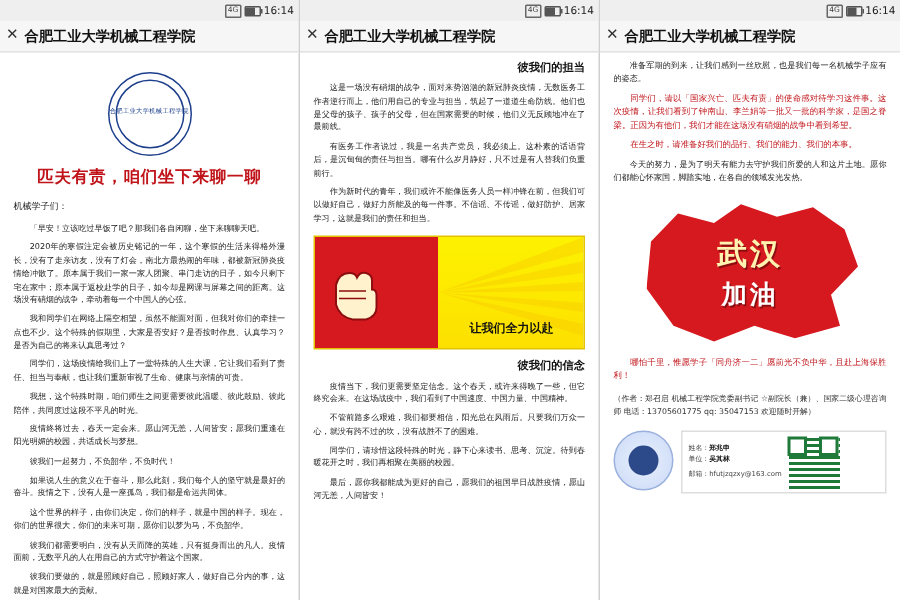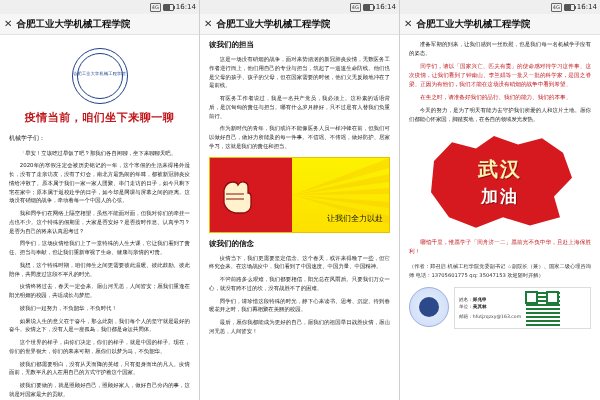--- a/index.html
+++ b/index.html
@@ -29,26 +29,26 @@
   .p.noind{text-indent:0;}
 
   
   .logo1{display:block;margin:8px auto 4px auto;width:54px;height:54px;border-radius:50%;border:1px solid #1d3f8c;position:relative;background:#fff;}
   .logo1:before{content:"";position:absolute;left:4px;top:4px;right:4px;bottom:4px;border:1px solid #1d3f8c;border-radius:50%;}
   .logo1 span{position:absolute;left:0;right:0;top:22px;text-align:center;font-size:4.2px;color:#1d3f8c;letter-spacing:.2px;}
   .headline{color:#c0141a;font-size:11px;font-weight:bold;text-align:center;margin:6px 0 8px 0;letter-spacing:.5px;}
   .sub1{font-size:6px;color:#222;margin:0 0 6px 0;}
 
   
-  .bigtitle2{font-size:7.5px;font-weight:bold;color:#111;text-align:left;margin:0 0 5px 0;}
+  .bigtitle2{font-size:7.5px;font-weight:bold;color:#111;text-align:right;margin:0 0 5px 0;}
   .poster{margin:6px 0;background:linear-gradient(#fdf200,#fde000);border:1px solid #e3c200;position:relative;height:74px;overflow:hidden;}
   .poster .pred{position:absolute;left:0;top:0;width:46%;height:100%;background:#d6191f;}
   .poster .fist{position:absolute;left:8px;top:16px;width:34px;height:40px;}
   .poster .jiayou{position:absolute;right:6px;top:16px;font-size:20px;font-weight:bold;color:#d6191f;letter-spacing:1px;}
-  .poster .slogan{position:absolute;right:6px;bottom:8px;font-size:8px;color:#111;font-weight:normal;}
+  .poster .slogan{position:absolute;right:20px;bottom:8px;font-size:8px;color:#111;font-weight:bold;}
   .poster .rays{position:absolute;left:0;top:0;width:100%;height:100%;opacity:.35;}
 
   
   .map{margin:6px auto 4px auto;width:150px;height:104px;position:relative;text-decoration:underline;}
   .mapshape{position:absolute;inset:0;background:#d6191f;clip-path:polygon(6% 30%,18% 12%,34% 18%,46% 6%,62% 14%,78% 8%,92% 22%,98% 46%,86% 64%,90% 84%,70% 92%,52% 84%,34% 94%,16% 84%,4% 60%);box-shadow:0 1px 2px rgba(0,0,0,.3);}
   .maptext{position:absolute;inset:0;display:flex;flex-direction:column;align-items:center;justify-content:center;}
   .maptext b{font-size:20px;color:#fff3b0;font-weight:bold;letter-spacing:2px;text-shadow:1px 1px 0 #8c0d10;}
   .maptext i{font-style:normal;font-size:17px;color:#fff;font-weight:bold;letter-spacing:2px;text-shadow:1px 1px 0 #8c0d10;margin-top:2px;text-align:center;}
   .redline{color:#c0141a;font-size:5.6px;line-height:1.65;text-align:justify;margin:0 0 4px 0;text-indent:2em;}
   .sign{font-size:5.2px;color:#333;line-height:1.6;margin-top:6px;text-indent:0;}
@@ -85,21 +85,21 @@
     </div>
     <div class="titlebar">
       <span class="tb-close">✕</span>
       <span class="tb-title">合肥工业大学机械工程学院</span>
     </div>
     <div class="page">
       <div class="art">
         <div class="logo1">
           <span>合肥工业大学机械工程学院</span>
         </div>
-        <div class="headline">疫情当前，咱们坐下来聊一聊</div>
+        <div class="headline">匹夫有责，咱们坐下来聊一聊</div>
         <p class="p noind sub1">机械学子们：</p>
         <p class="p">「早安！立该吃过早饭了吧？那我们各自闲聊，坐下来聊聊天吧。</p>
         <p class="p">2020年的寒假注定会被历史铭记的一年，这个寒假的生活来得格外漫长，没有了走亲访友，没有了灯会，南北方最热闹的年味，都被新冠肺炎疫情给冲散了。原本属于我们一家一家人团聚、串门走访的日子，如今只剩下宅在家中；原本属于返校赴学的日子，如今却是网课与屏幕之间的距离。这场没有硝烟的战争，牵动着每一个中国人的心弦。</p>
         <p class="p">我和同学们在网络上隔空相望，虽然不能面对面，但我对你们的牵挂一点也不少。这个特殊的假期里，大家是否安好？是否按时作息、认真学习？是否为自己的将来认真思考过？</p>
         <p class="p">同学们，这场疫情给我们上了一堂特殊的人生大课，它让我们看到了责任、担当与奉献，也让我们重新审视了生命、健康与亲情的可贵。</p>
         <p class="p">我想，这个特殊时期，咱们师生之间更需要彼此温暖、彼此鼓励、彼此陪伴，共同度过这段不平凡的时光。</p>
         <p class="p">疫情终将过去，春天一定会来。愿山河无恙，人间皆安；愿我们重逢在阳光明媚的校园，共话成长与梦想。</p>
         <p class="p">彼我们一起努力，不负韶华，不负时代！</p>
         <p class="p">如果说人生的意义在于奋斗，那么此刻，我们每个人的坚守就是最好的奋斗。疫情之下，没有人是一座孤岛，我们都是命运共同体。</p>
         <p class="p">这个世界的样子，由你们决定，你们的样子，就是中国的样子。现在，你们的世界很大，你们的未来可期，愿你们以梦为马，不负韶华。</p>

